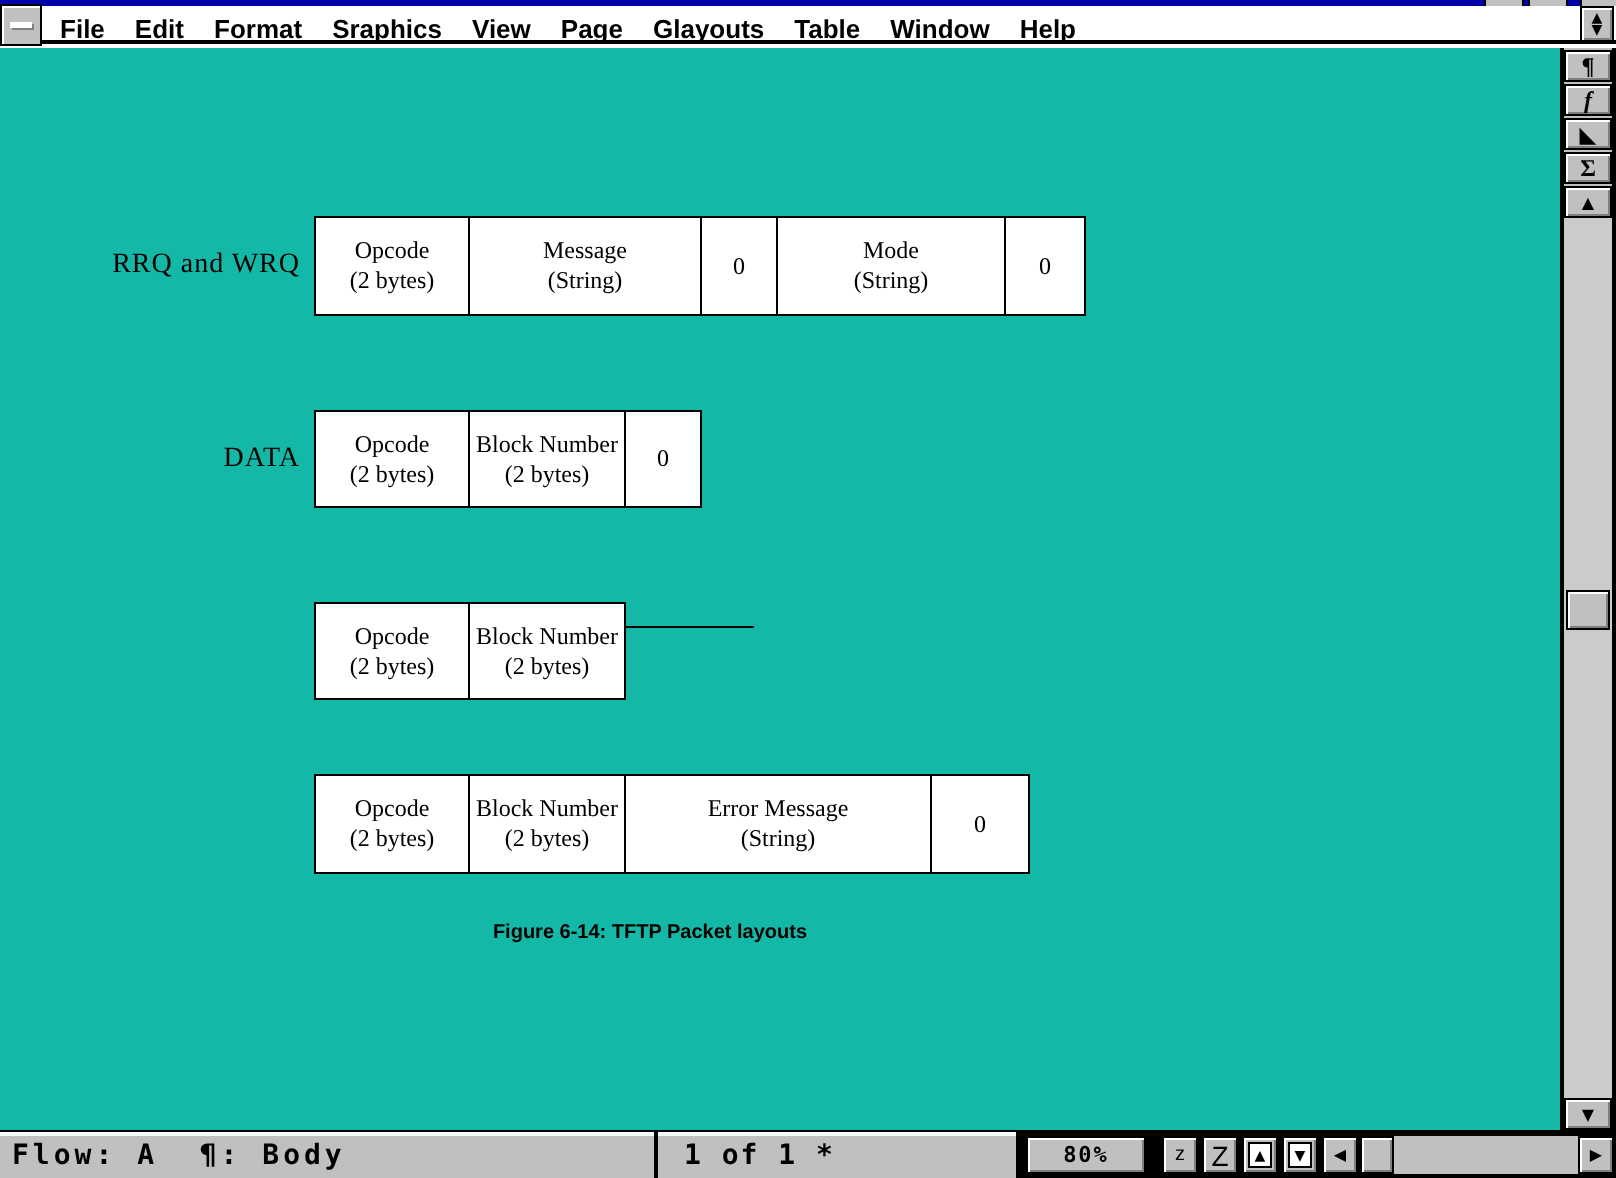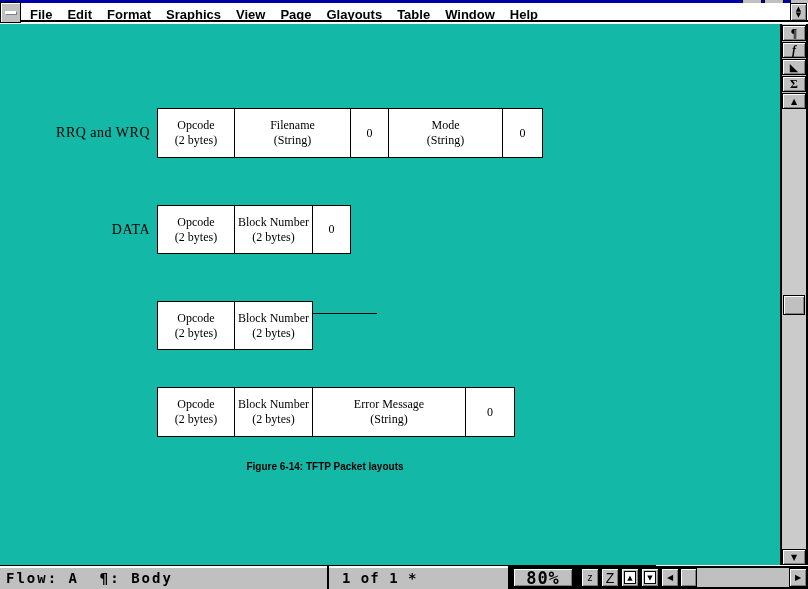--- a/index.html
+++ b/index.html
@@ -41,28 +41,28 @@
   .glyph-para { font-family:"Liberation Serif", serif; font-weight:bold; }
   .glyph-f { font-family:"Liberation Serif", serif; font-style:italic; font-weight:bold; }
   .glyph-tri { font-family:"DejaVu Sans", sans-serif; font-size:11px; }
   .glyph-sig { font-family:"Liberation Serif", serif; font-weight:bold; }
   .arrow-glyph { font-family:"DejaVu Sans", sans-serif; font-size:8px; }
   .v-track { position:absolute; left:0; top:85px; width:24px; bottom:16px; background:#cbcbcb; }
   .v-thumb { position:absolute; left:1px; top:271px; width:22px; height:20px; }
   .v-down { position:absolute; left:0; bottom:0; width:24px; height:16px; }
 
   
-  .status-bar { position:absolute; left:0; top:565px; width:656px; height:24px; background:#c0c0c0; border-top:1px solid #000; box-shadow:inset 0 2px 0 #fff; }
+  .status-bar { position:absolute; left:0; top:565px; width:808px; height:24px; background:#c0c0c0; border-top:1px solid #000; box-shadow:inset 0 2px 0 #fff; }
   .status-text { position:absolute; top:4px; font-family:"DejaVu Sans Mono", monospace; font-size:14px; font-weight:bold; letter-spacing:2px; color:#000; white-space:pre; }
   .flow-text { left:6px; }
   .page-text { left:342px; letter-spacing:1px; }
   .sep1 { position:absolute; left:327px; top:0; width:2px; height:24px; background:#000; }
   .zoom-group { position:absolute; left:508px; top:0; width:300px; height:24px; background:#000; }
   .zg-btn { position:absolute; top:2px; height:19px; }
-  .zoom-display { left:5px; width:60px; font-family:"DejaVu Sans Mono", monospace; font-size:17px; font-weight:bold; letter-spacing:1px; }
+  .zoom-display { left:5px; width:60px; font-family:"DejaVu Sans Mono", monospace; font-size:11px; font-weight:bold; letter-spacing:1px; }
   .z-out { left:73px; width:18px; font-size:10px; font-family:"Liberation Sans", sans-serif; }
   .z-in { left:93px; width:18px; font-size:14px; font-family:"Liberation Sans", sans-serif; }
   .pg-up { left:113px; width:18px; } .pg-dn { left:133px; width:18px; }
   .page-ico { width:12px; height:13px; border:1px solid #000; background:#fff; display:flex; align-items:center; justify-content:center; font-size:7px; font-family:"DejaVu Sans", sans-serif; }
   .h-left { left:153px; width:18px; } .h-right { left:281px; width:18px; }
   .h-thumb { left:172px; width:17px; }
   .h-track { position:absolute; left:189px; top:2px; width:92px; height:19px; background:#c0c0c0; }
 </style>
 </head>
 <body>
@@ -99,21 +99,21 @@
 
   <div class="doc-area">
 
     <div class="row-label" style="top:84px; height:50px;">RRQ and WRQ</div>
     <div class="pkt-boxes" style="top:84px; height:50px;">
       <div class="cell" style="width:77px;">
           <span>Opcode</span>
           <span>(2 bytes)</span>
         </div>
       <div class="cell" style="width:116px;">
-          <span>Filename</span>
+          <span>Message</span>
           <span>(String)</span>
         </div>
       <div class="cell" style="width:38px;">
           <span>0</span>
           <span></span>
         </div>
       <div class="cell" style="width:114px;">
           <span>Mode</span>
           <span>(String)</span>
         </div>

